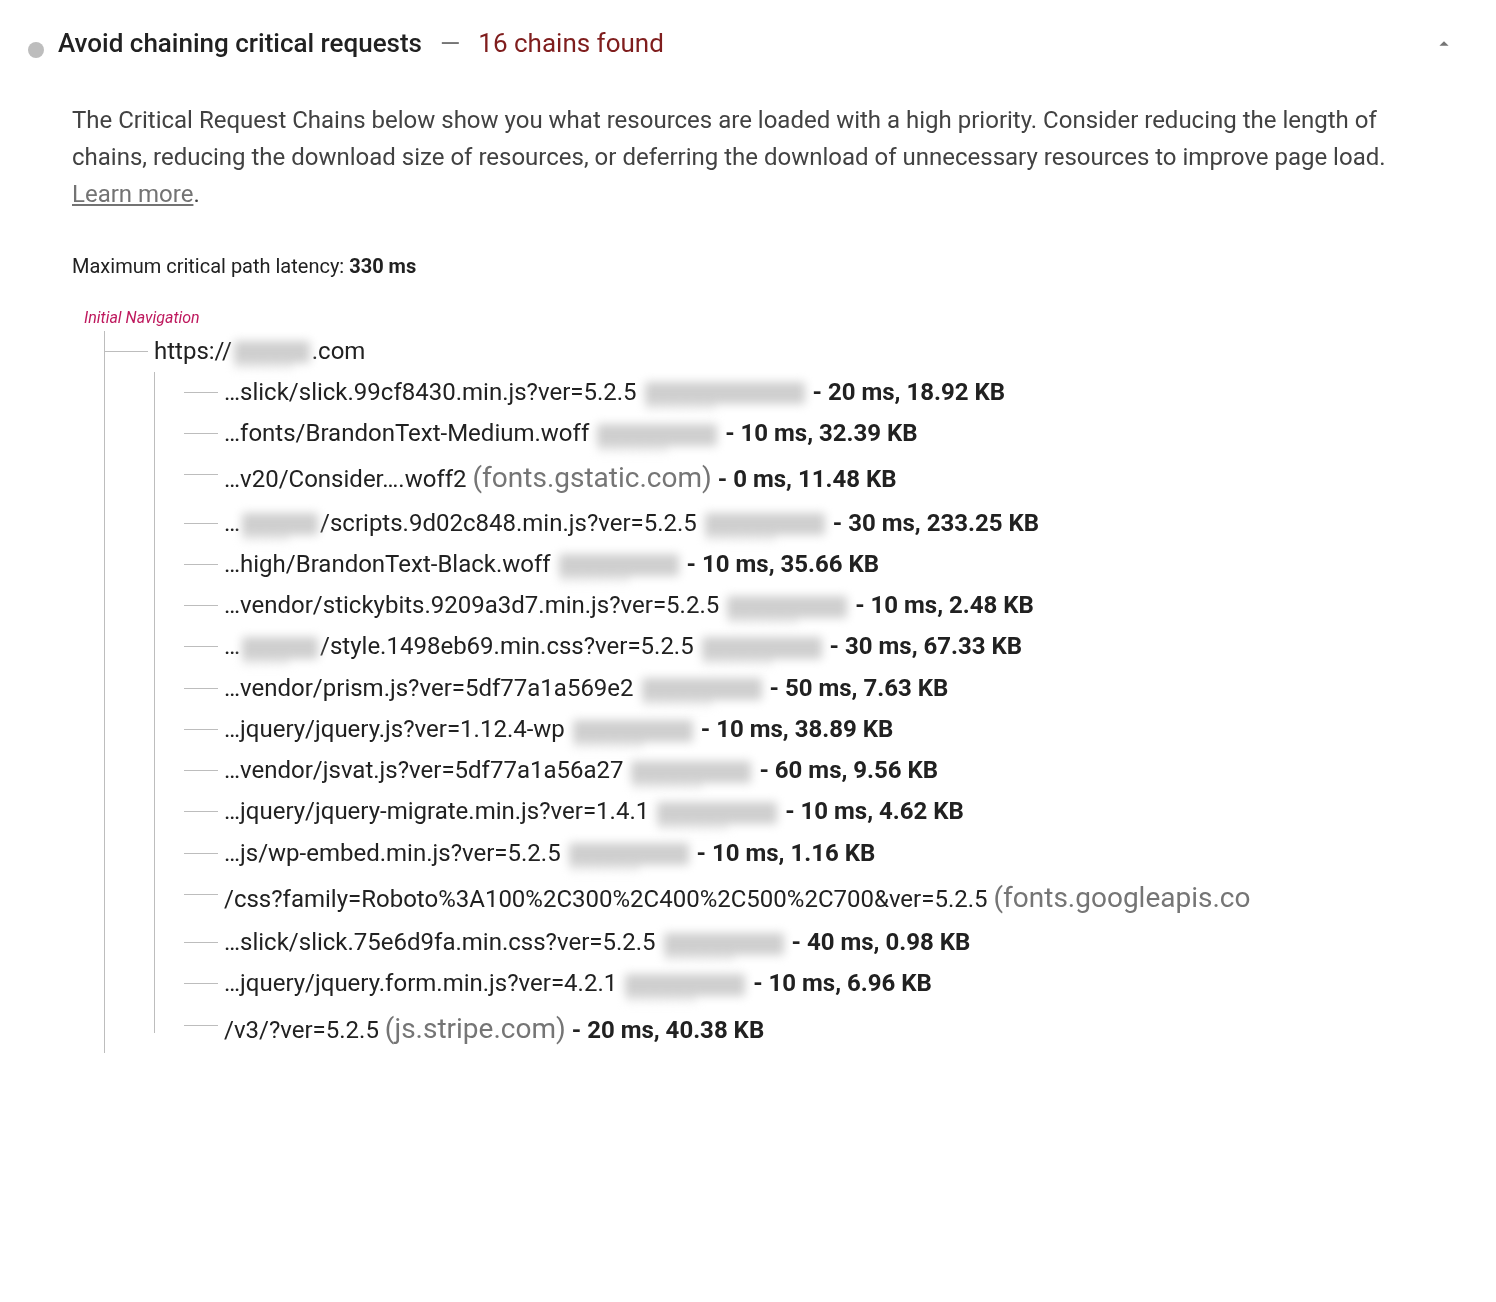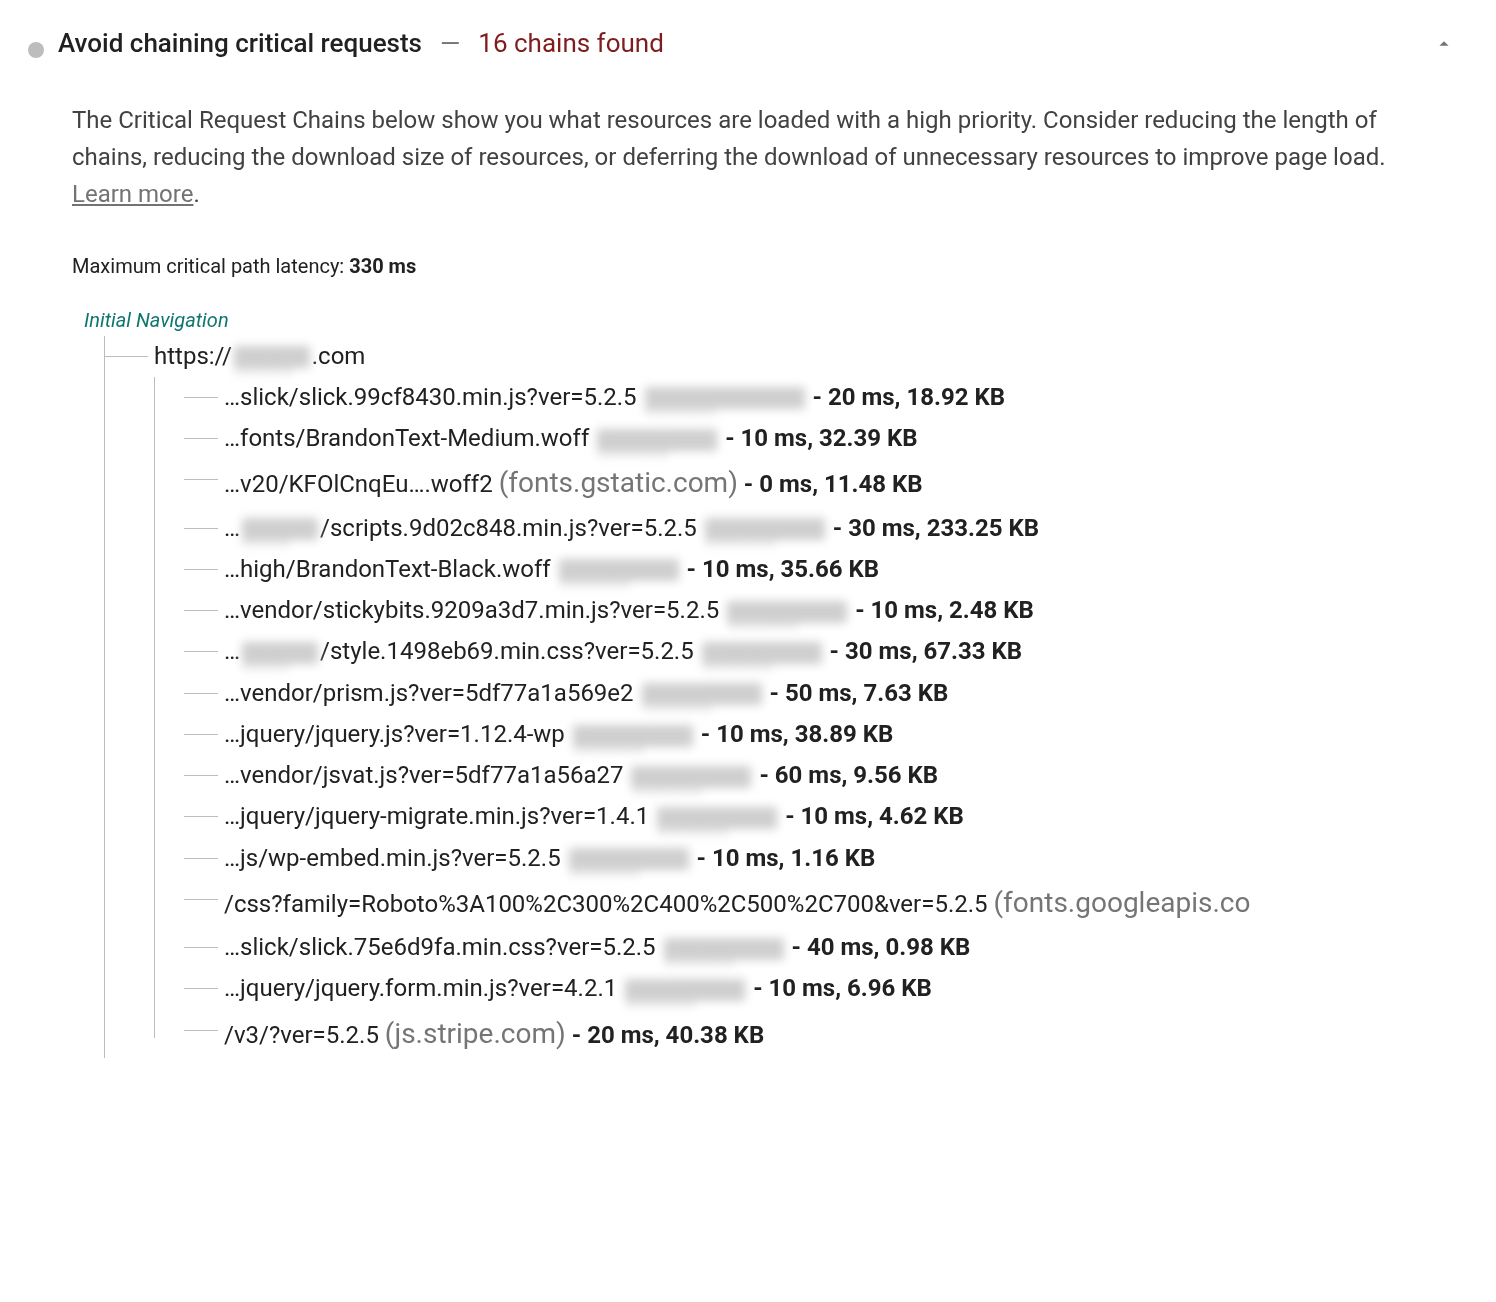--- a/index.html
+++ b/index.html
@@ -68,22 +68,22 @@
   color: #737373;
 }
 .crc-latency {
   font-size: 20px;
   color: #212121;
   margin-bottom: 30px;
 }
 .crc-latency-value { font-weight: 700; }
 .crc-root {
   font-style: italic;
-  color: #0f766e;
-  font-size: 20px;
+  color: #be185d;
+  font-size: 16px;
   margin-bottom: 4px;
   margin-left: 12px;
 }
 .tree {
   margin-left: 12px;
   font-size: 24px;
   line-height: 1.72;
 }
 .tree-lvl1 {
   position: relative;
@@ -191,21 +191,21 @@
 
       <div class="tree">
         <div class="tree-lvl1">
           <span class="tree-url-root">
             <span>https://</span><span class="redacted redacted-sm">xxxxx</span><span>.com</span>
           </span>
 
           <div class="tree-children" id="tree-children">
               <div class="tree-item"><span class="path">…slick/slick.99cf8430.min.js?ver=5.2.5</span>  <span class="redacted redacted-lg">xxxxxx</span>  <span class="metrics">- 20 ms, 18.92 KB</span></div>
               <div class="tree-item"><span class="path">…fonts/BrandonText-Medium.woff</span>  <span class="redacted redacted-md">xxxxxx</span>  <span class="metrics">- 10 ms, 32.39 KB</span></div>
-              <div class="tree-item"><span class="path">…v20/KFOlCnqEu….woff2</span>  <span class="host-paren">(fonts.gstatic.com)</span>  <span class="metrics">- 0 ms, 11.48 KB</span></div>
+              <div class="tree-item"><span class="path">…v20/Consider….woff2</span>  <span class="host-paren">(fonts.gstatic.com)</span>  <span class="metrics">- 0 ms, 11.48 KB</span></div>
               <div class="tree-item"><span class="path">…</span><span class="redacted redacted-sm">xxxx</span><span class="path">/scripts.9d02c848.min.js?ver=5.2.5</span>  <span class="redacted redacted-md">xxxxxx</span>  <span class="metrics">- 30 ms, 233.25 KB</span></div>
               <div class="tree-item"><span class="path">…high/BrandonText-Black.woff</span>  <span class="redacted redacted-md">xxxxxx</span>  <span class="metrics">- 10 ms, 35.66 KB</span></div>
               <div class="tree-item"><span class="path">…vendor/stickybits.9209a3d7.min.js?ver=5.2.5</span>  <span class="redacted redacted-md">xxxxxx</span>  <span class="metrics">- 10 ms, 2.48 KB</span></div>
               <div class="tree-item"><span class="path">…</span><span class="redacted redacted-sm">xxxx</span><span class="path">/style.1498eb69.min.css?ver=5.2.5</span>  <span class="redacted redacted-md">xxxxxx</span>  <span class="metrics">- 30 ms, 67.33 KB</span></div>
               <div class="tree-item"><span class="path">…vendor/prism.js?ver=5df77a1a569e2</span>  <span class="redacted redacted-md">xxxxxx</span>  <span class="metrics">- 50 ms, 7.63 KB</span></div>
               <div class="tree-item"><span class="path">…jquery/jquery.js?ver=1.12.4-wp</span>  <span class="redacted redacted-md">xxxxxx</span>  <span class="metrics">- 10 ms, 38.89 KB</span></div>
               <div class="tree-item"><span class="path">…vendor/jsvat.js?ver=5df77a1a56a27</span>  <span class="redacted redacted-md">xxxxxx</span>  <span class="metrics">- 60 ms, 9.56 KB</span></div>
               <div class="tree-item"><span class="path">…jquery/jquery-migrate.min.js?ver=1.4.1</span>  <span class="redacted redacted-md">xxxxxx</span>  <span class="metrics">- 10 ms, 4.62 KB</span></div>
               <div class="tree-item"><span class="path">…js/wp-embed.min.js?ver=5.2.5</span>  <span class="redacted redacted-md">xxxxxx</span>  <span class="metrics">- 10 ms, 1.16 KB</span></div>
               <div class="tree-item"><span class="path">/css?family=Roboto%3A100%2C300%2C400%2C500%2C700&amp;ver=5.2.5</span>  <span class="host-paren">(fonts.googleapis.co</span> </div>

